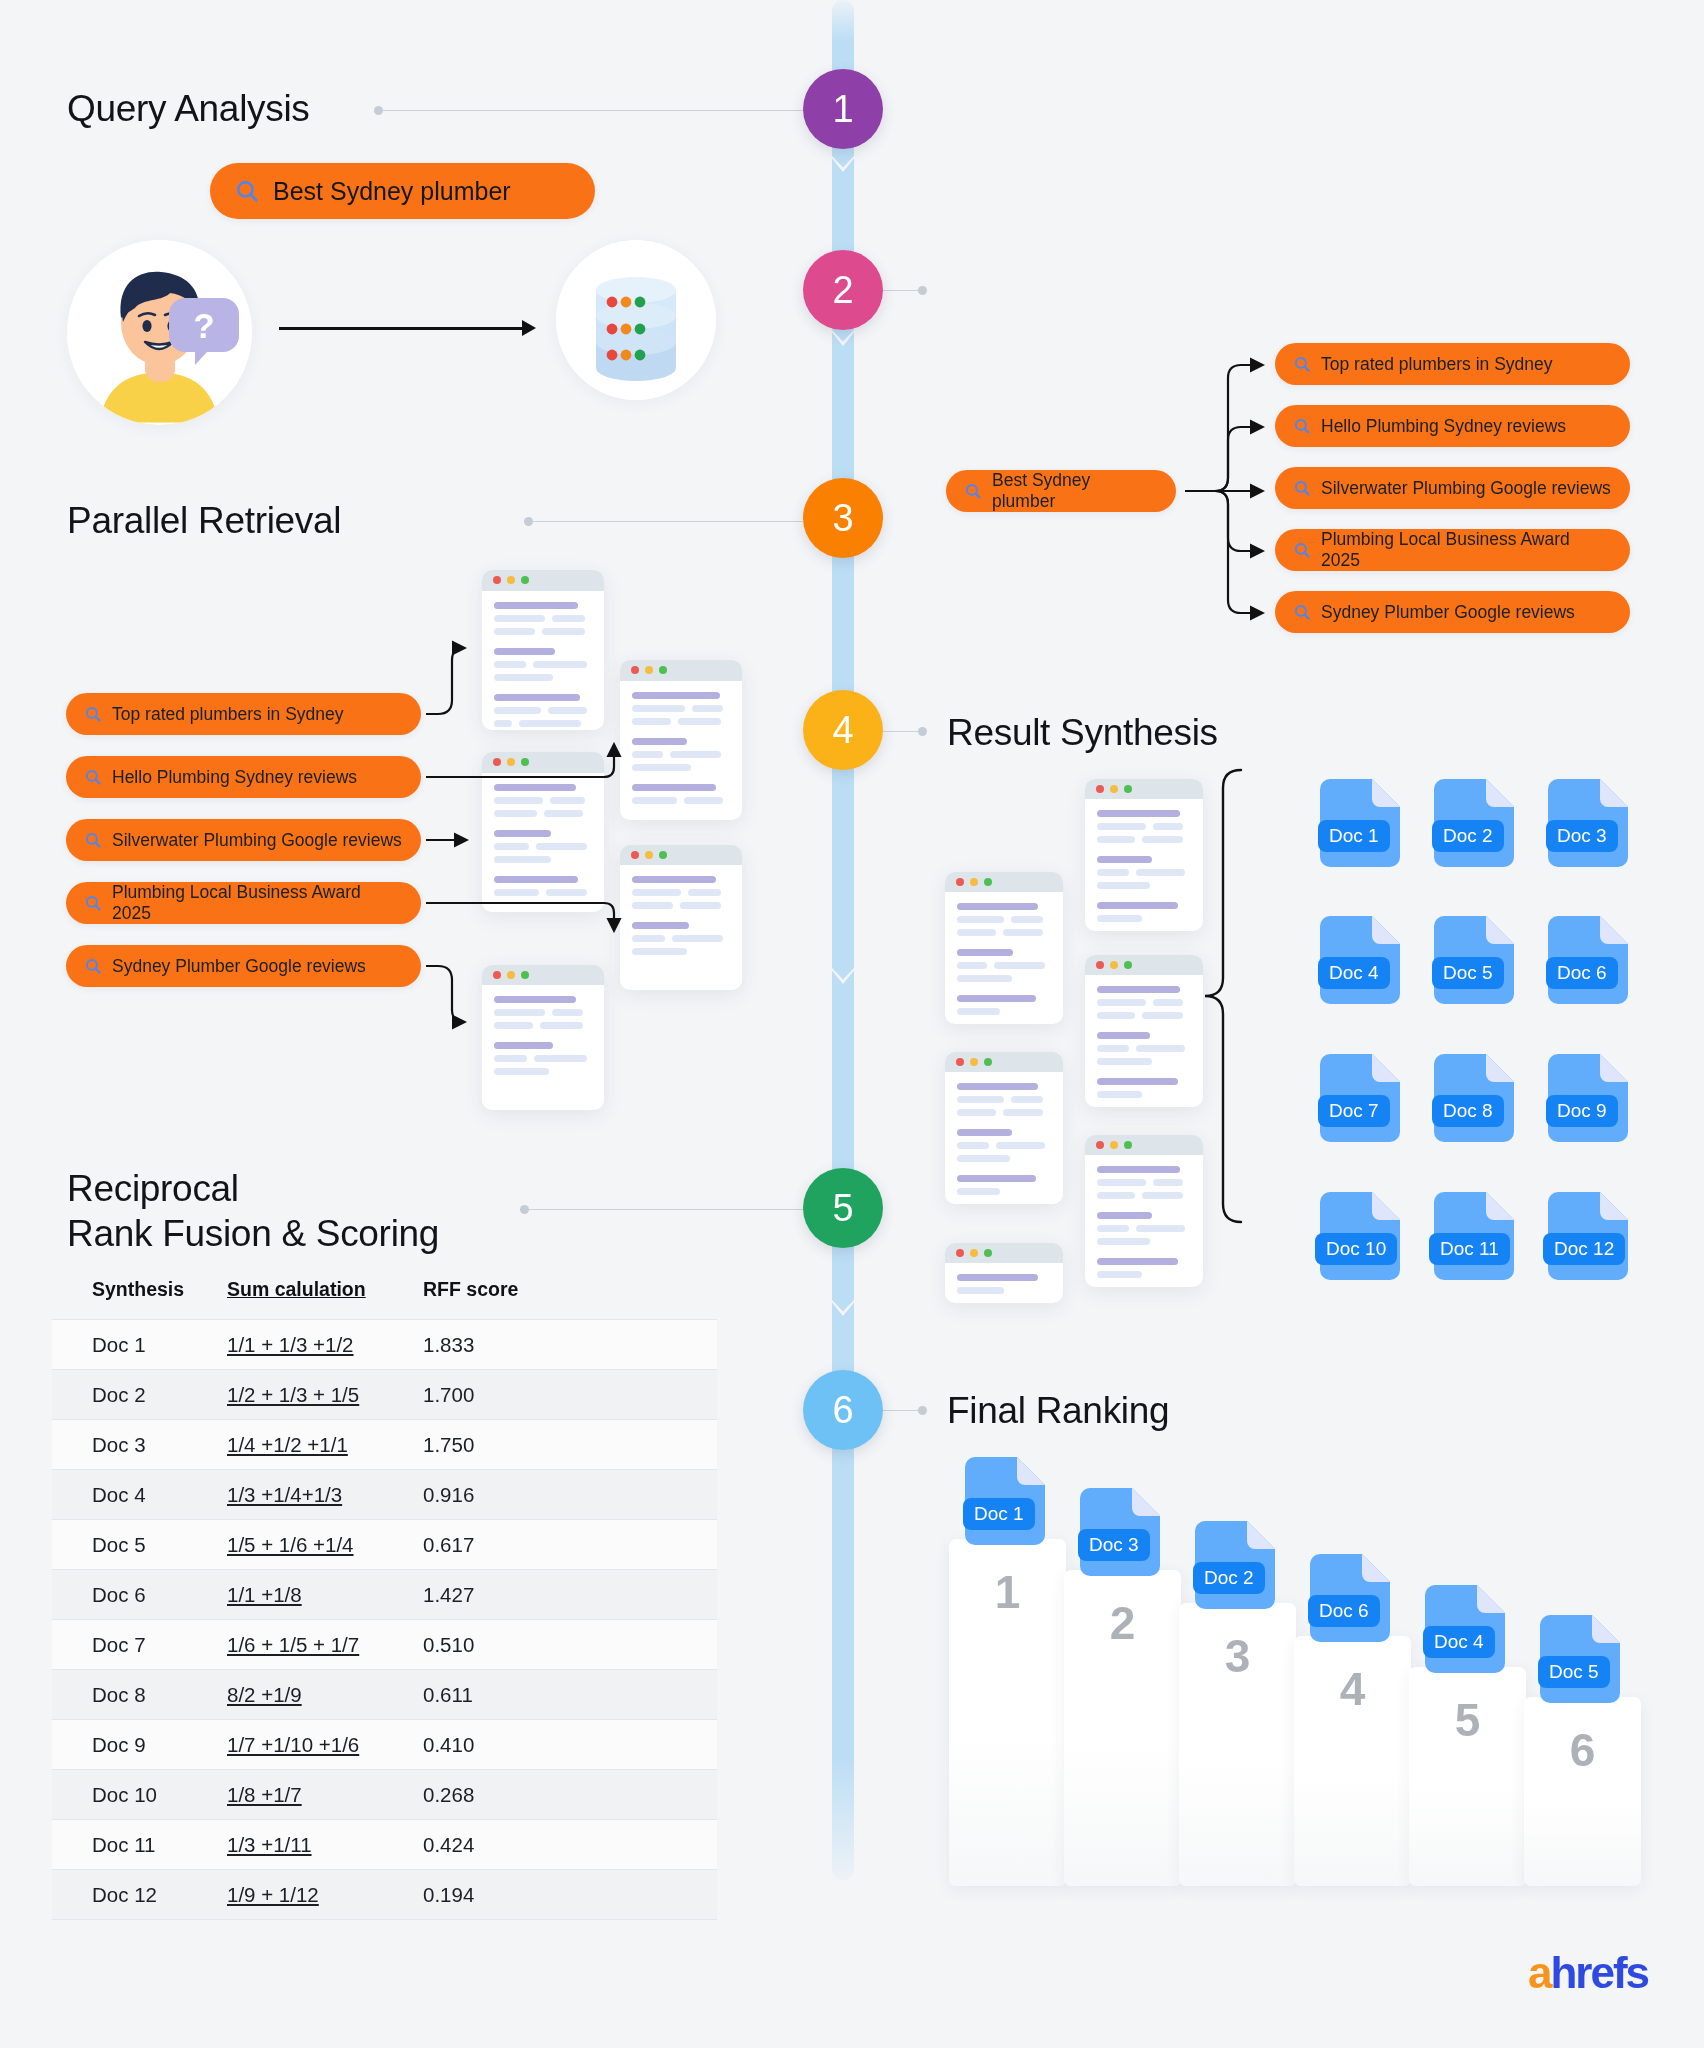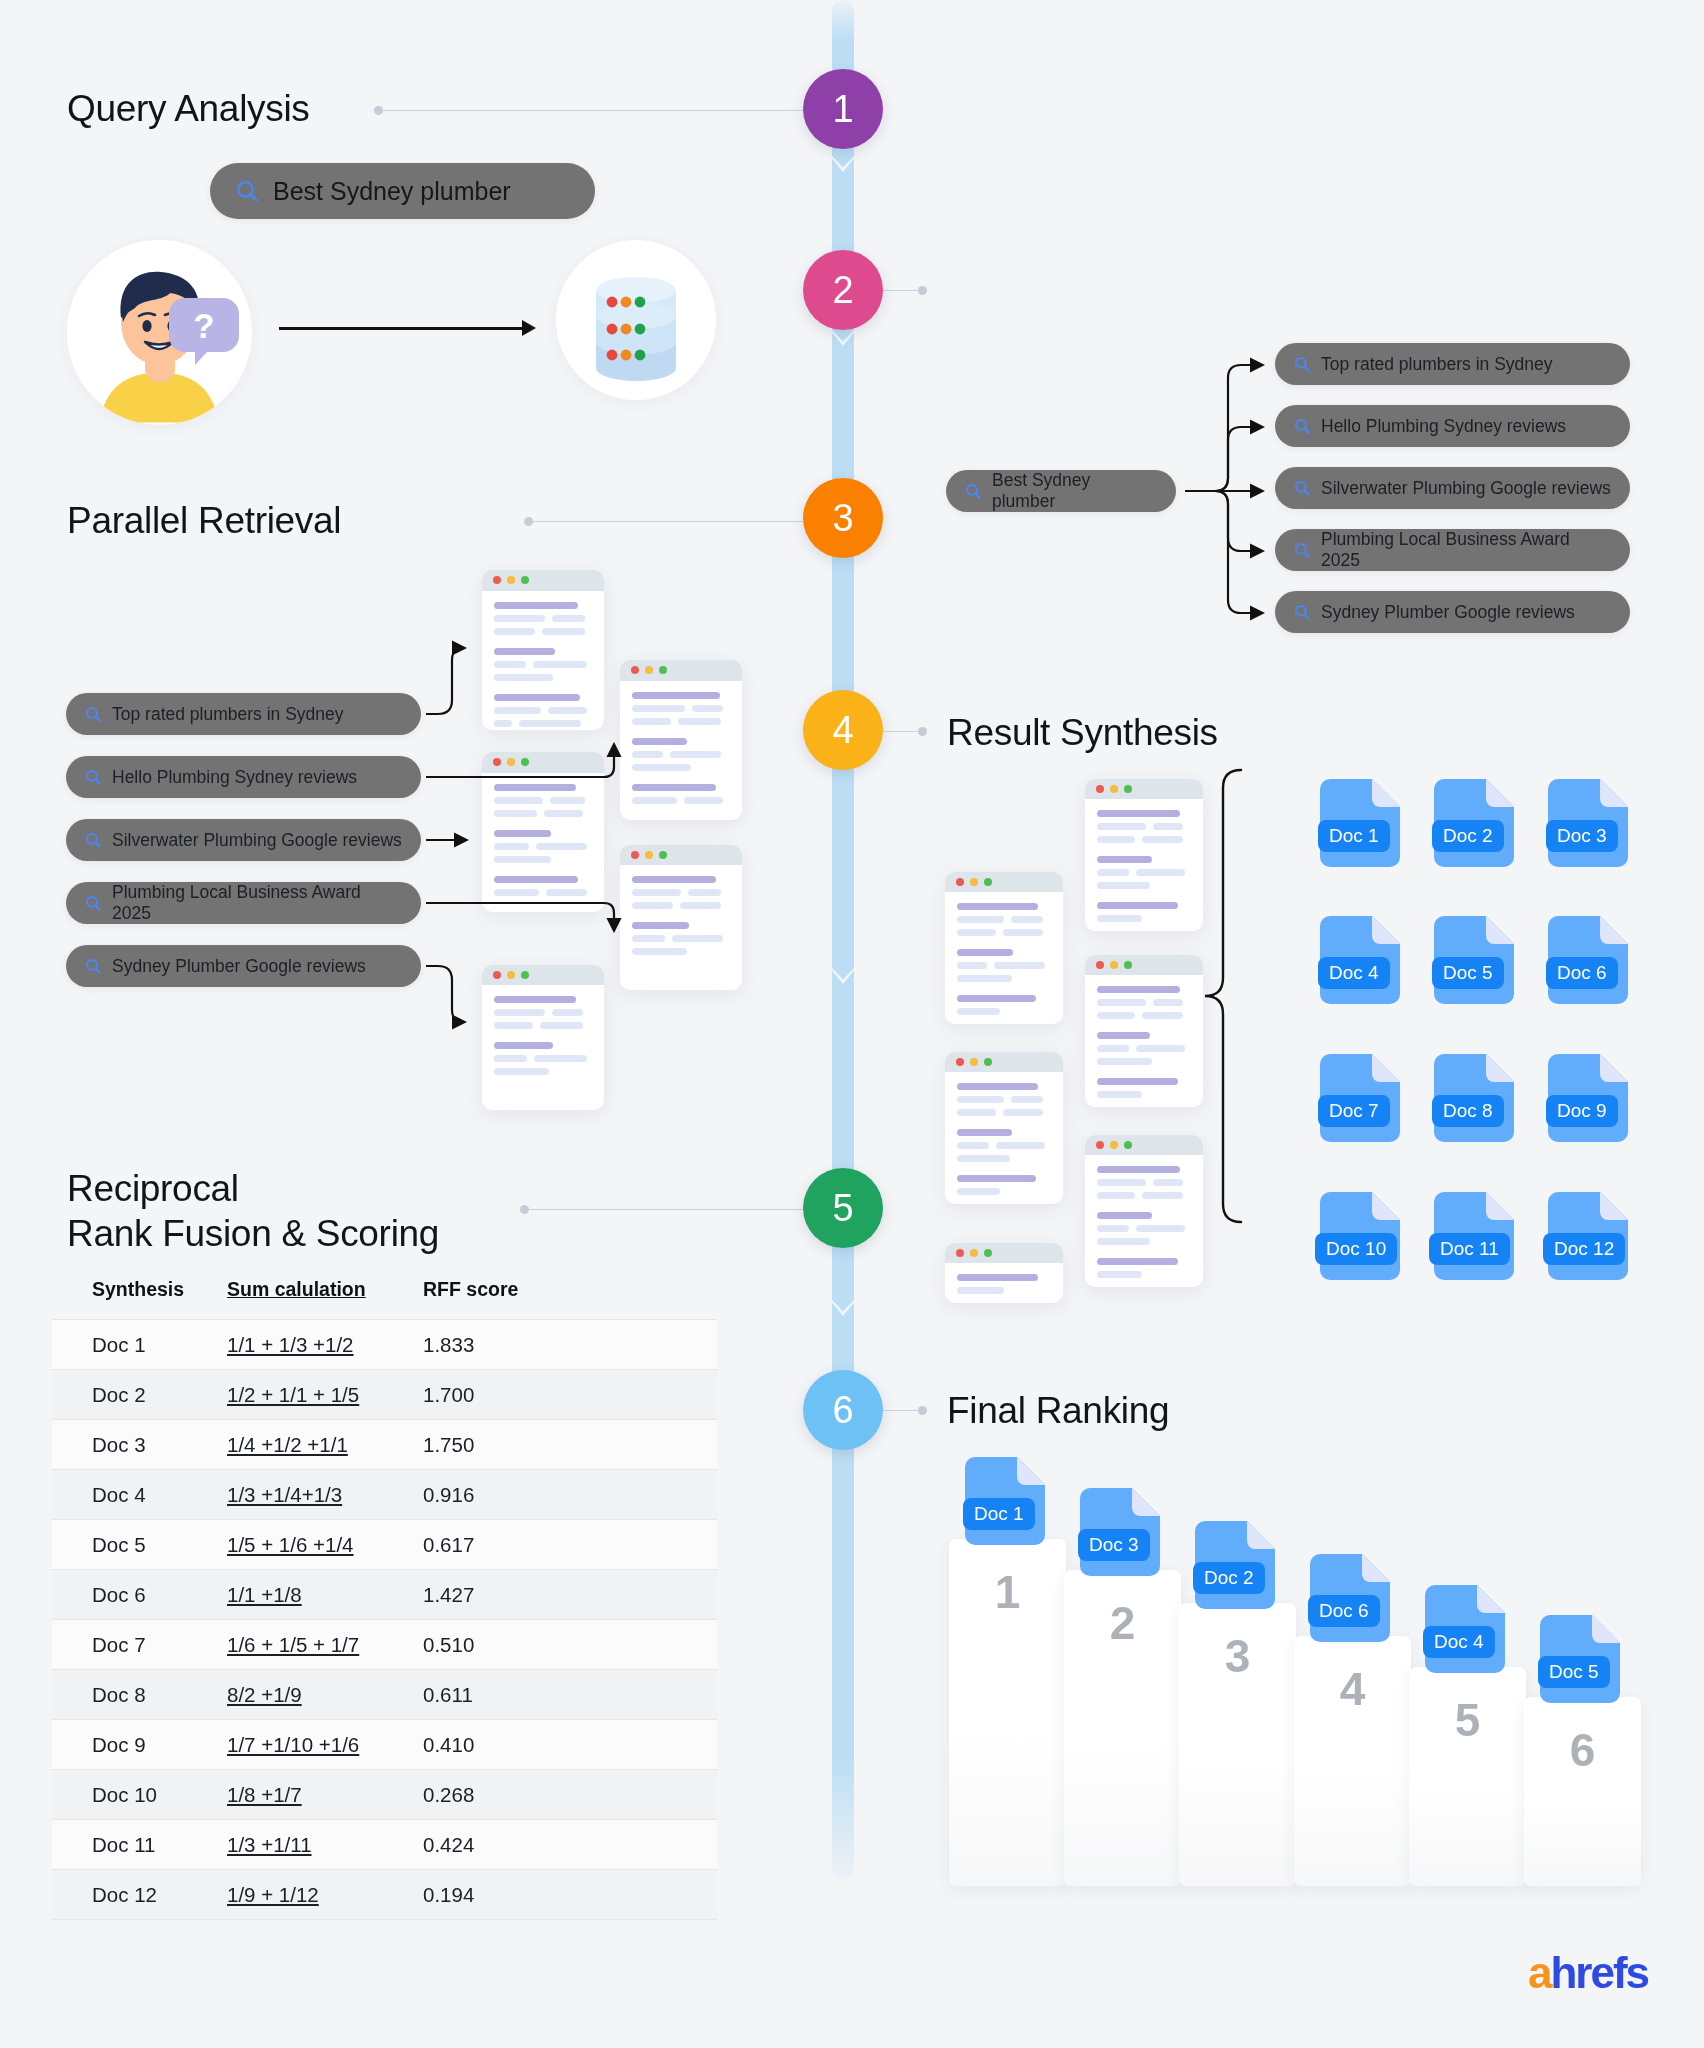--- a/index.html
+++ b/index.html
@@ -43,21 +43,21 @@
   
   .h-title {
     position: absolute;
     font-size: 37px; font-weight: 400; color: #111418;
     letter-spacing: -0.3px; line-height: 1.22; white-space: pre-line;
   }
 
   
   .pill {
     position: absolute;
-    background: #737373; border-radius: 28px;
+    background: #f97316; border-radius: 28px;
     display: flex; align-items: center; gap: 10px;
     box-shadow: 0 2px 7px rgba(35,55,85,0.07);
     padding: 0 18px;
   }
   .pill-lg { height: 56px; font-size: 25px; color: #14181d; padding: 0 24px; gap: 13px; }
   .pill-sm { height: 42px; font-size: 17.5px; color: #1b2026; }
   .mag { flex: 0 0 auto; display: block; }
 
   
   .circ-white {
@@ -782,21 +782,21 @@
         </tr>
       </thead>
       <tbody id="rff-body">
           <tr>
             <td class="c-doc">Doc 1</td>
             <td class="c-sum">1/1 + 1/3 +1/2</td>
             <td class="c-score">1.833</td>
           </tr>
           <tr>
             <td class="c-doc">Doc 2</td>
-            <td class="c-sum">1/2 + 1/1 + 1/5</td>
+            <td class="c-sum">1/2 + 1/3 + 1/5</td>
             <td class="c-score">1.700</td>
           </tr>
           <tr>
             <td class="c-doc">Doc 3</td>
             <td class="c-sum">1/4 +1/2 +1/1</td>
             <td class="c-score">1.750</td>
           </tr>
           <tr>
             <td class="c-doc">Doc 4</td>
             <td class="c-sum">1/3 +1/4+1/3</td>

